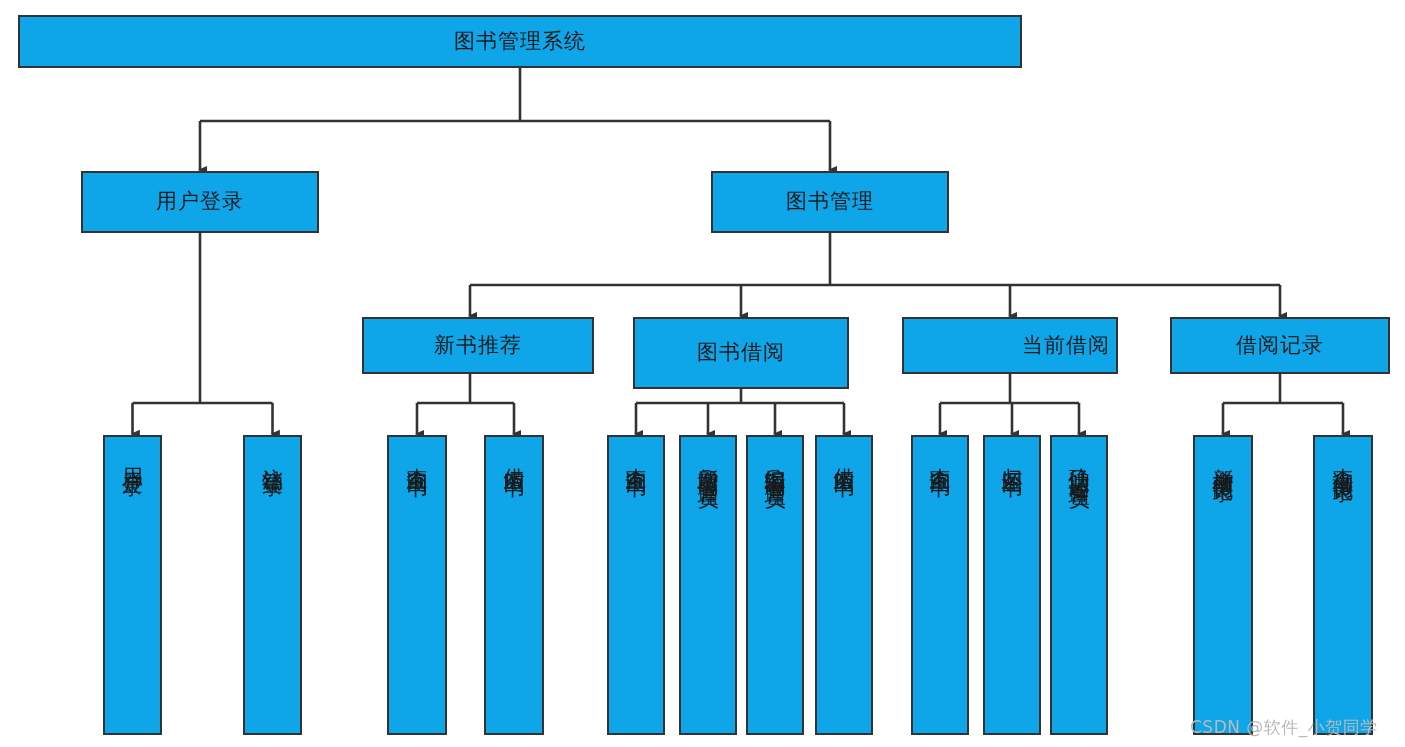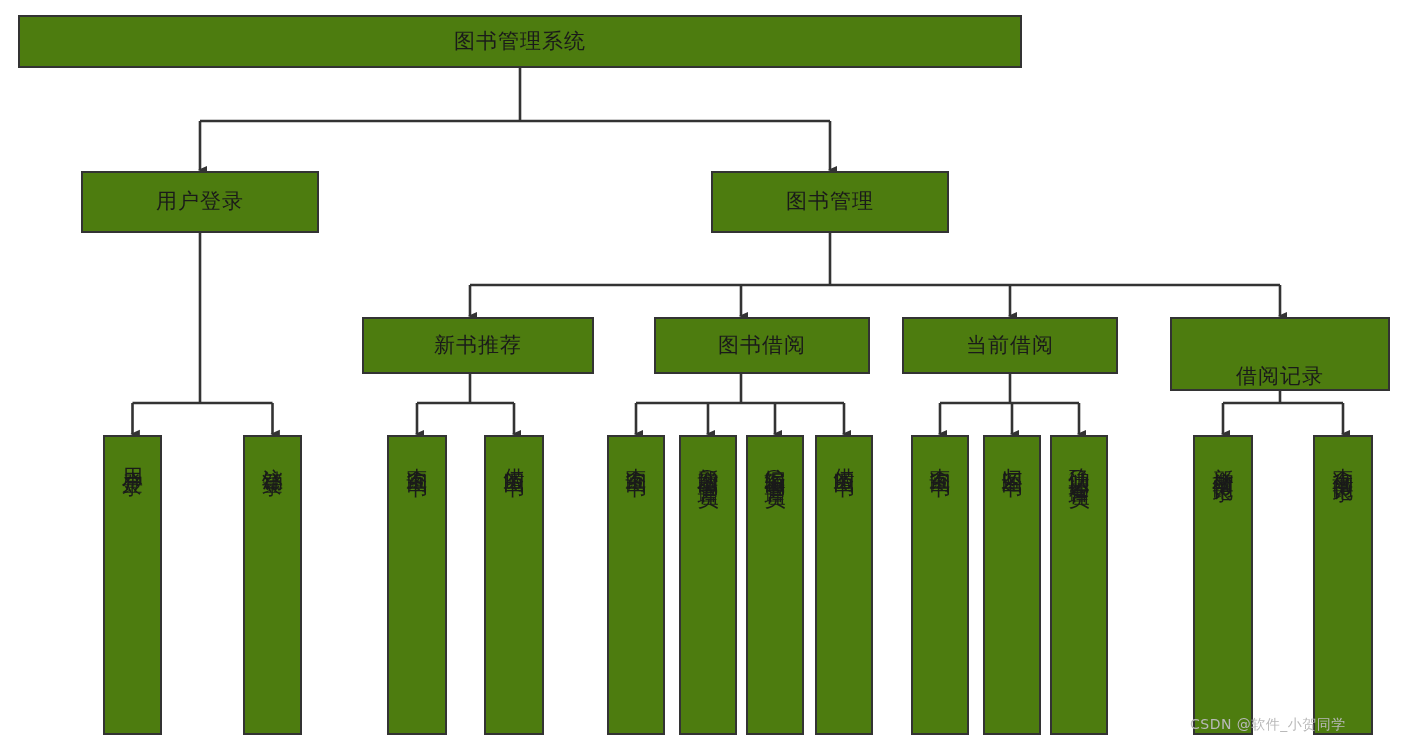--- a/index.html
+++ b/index.html
@@ -22,21 +22,21 @@
     position: absolute;
     left: 0;
     top: 0;
     width: 1405px;
     height: 747px;
     pointer-events: none;
   }
   .node {
     position: absolute;
     box-sizing: border-box;
-    background: #4d7c0f;
+    background: #0ea5e9;
     border: 2.5px solid #333333;
     display: flex;
     align-items: center;
     justify-content: center;
     color: #1a1a1a;
     z-index: 2;
   }
   .node.horiz {
     font-size: 21px;
     letter-spacing: 1px;
@@ -53,21 +53,21 @@
   .node.vert .vlabel {
     writing-mode: vertical-rl;
     text-orientation: upright;
     letter-spacing: 3px;
     line-height: 1.05;
     white-space: nowrap;
     display: block;
   }
   .watermark {
     position: absolute;
-    font-size: 14px;
+    font-size: 17px;
     color: #b9b9b9;
     letter-spacing: 0.5px;
     white-space: nowrap;
     z-index: 5;
     font-family: "DejaVu Sans", "Liberation Sans", sans-serif;
   }
 </style>
 </head>
 <body>
 
@@ -121,27 +121,27 @@
       </div>
       <div class="node horiz" style="left: 81px; top: 171px; width: 238px; height: 62px;">
         <span>用户登录</span>
       </div>
       <div class="node horiz" style="left: 711px; top: 171px; width: 238px; height: 62px; justify-content: center;">
         <span>图书管理</span>
       </div>
       <div class="node horiz" style="left: 362px; top: 317px; width: 232px; height: 57px;">
         <span>新书推荐</span>
       </div>
-      <div class="node horiz" style="left: 654px; top: 317px; width: 216px; height: 57px;">
+      <div class="node horiz" style="left: 633px; top: 317px; width: 216px; height: 72px;">
         <span>图书借阅</span>
       </div>
-      <div class="node horiz" style="left: 902px; top: 317px; width: 216px; height: 57px;">
+      <div class="node horiz" style="left: 902px; top: 317px; width: 216px; height: 57px; justify-content: flex-end;">
         <span>当前借阅</span>
       </div>
-      <div class="node horiz" style="left: 1170px; top: 317px; width: 220px; height: 74px; align-items: flex-end;">
+      <div class="node horiz" style="left: 1170px; top: 317px; width: 220px; height: 57px;">
         <span>借阅记录</span>
       </div>
       <div class="node vert" style="left: 103px; top: 435px; width: 59px; height: 300px;">
         <span class="vlabel">用户登录</span>
       </div>
       <div class="node vert" style="left: 243px; top: 435px; width: 59px; height: 300px;">
         <span class="vlabel">注销登录</span>
       </div>
       <div class="node vert" style="left: 387px; top: 435px; width: 60px; height: 300px;">
         <span class="vlabel">查询图书</span>

